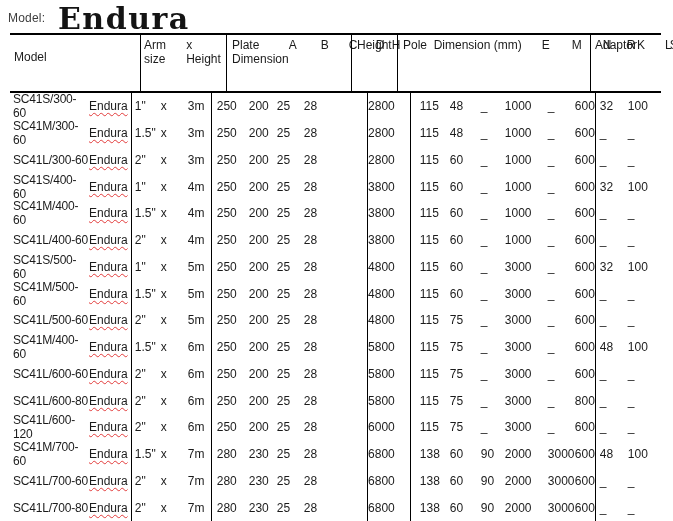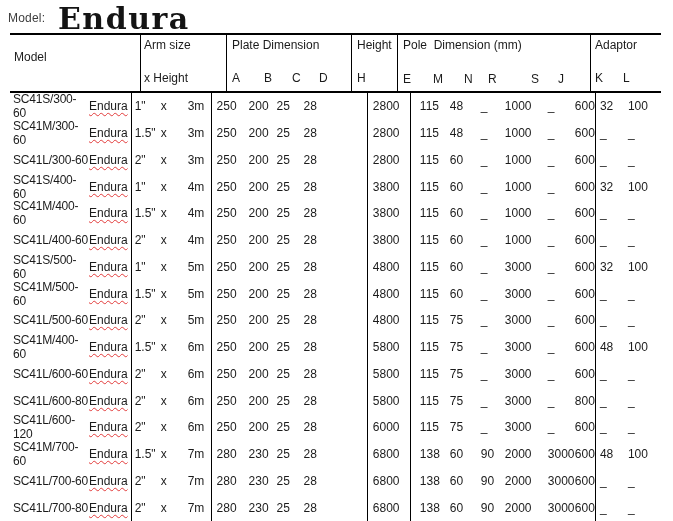--- a/index.html
+++ b/index.html
@@ -20,21 +20,21 @@
   }
   .spec-table{
     position:absolute;left:10px;top:33px;width:651px;
     border-top:2px solid #000;
     font-size:12px;
   }
   .thead{
     display:flex;height:58px;box-sizing:border-box;
     border-bottom:2px solid #000;
   }
-  .grp{box-sizing:border-box;display:flex;flex-direction:column;justify-content:space-between;}
+  .grp{box-sizing:border-box;display:flex;justify-content:space-between;}
   .col-model{width:130px;padding:15px 0 0 4px;justify-content:flex-start;}
   .col-arm{width:86px;border-left:1px solid #000;padding:3px 0 6px 3px;}
   .col-plate{width:125px;border-left:1px solid #000;padding:3px 0 6px 5px;}
   .col-height{width:46px;border-left:1px solid #000;padding:3px 0 6px 5px;}
   .col-pole{width:193px;border-left:1px solid #000;padding:3px 0 6px 5px;gap:20px;}
   .col-adaptor{width:71px;border-left:1px solid #000;padding:3px 0 6px 4px;}
   .subrow{display:flex;}
   .pre{white-space:pre;}
   
   .w-as{width:26px;}      
@@ -43,21 +43,21 @@
   .w-p1{width:32px;} .w-p2{width:28px;} .w-p3{width:27px;} .w-p4{flex:1;}
   .w-e{width:30px;} .w-m{width:31px;} .w-n{width:24px;}
   .w-r{width:43px;} .w-s{width:27px;} .w-j{flex:1;}
   .w-k{width:28px;} .w-l{flex:1;}
   .tbody{display:flex;flex-direction:column;}
   .trow{display:flex;flex:0 0 26.75px;height:26.75px;align-items:center;box-sizing:border-box;}
   .cell{box-sizing:border-box;display:flex;align-items:center;height:100%;}
   .c-model{width:130px;padding-left:3px;}
   .c-arm{width:86px;border-left:1px solid #000;padding-left:3px;}
   .c-plate{width:125px;border-left:1px solid #000;padding-left:5px;}
-  .c-height{width:46px;border-left:1px solid #000;padding-left:5px;margin-left:40px;}
+  .c-height{width:46px;border-left:1px solid #000;margin-left:40px;}
   .c-pole{width:193px;border-left:1px solid #000;padding-left:9px;}
   .c-adaptor{width:71px;border-left:1px solid #000;padding-left:4px;align-items:center;}
   .code{width:76px;letter-spacing:-0.2px;}
   .brand{
     text-decoration-line:underline;
     text-decoration-style:wavy;
     text-decoration-color:#e23b3b;
     text-decoration-thickness:1px;
     text-underline-offset:2px;
   }

